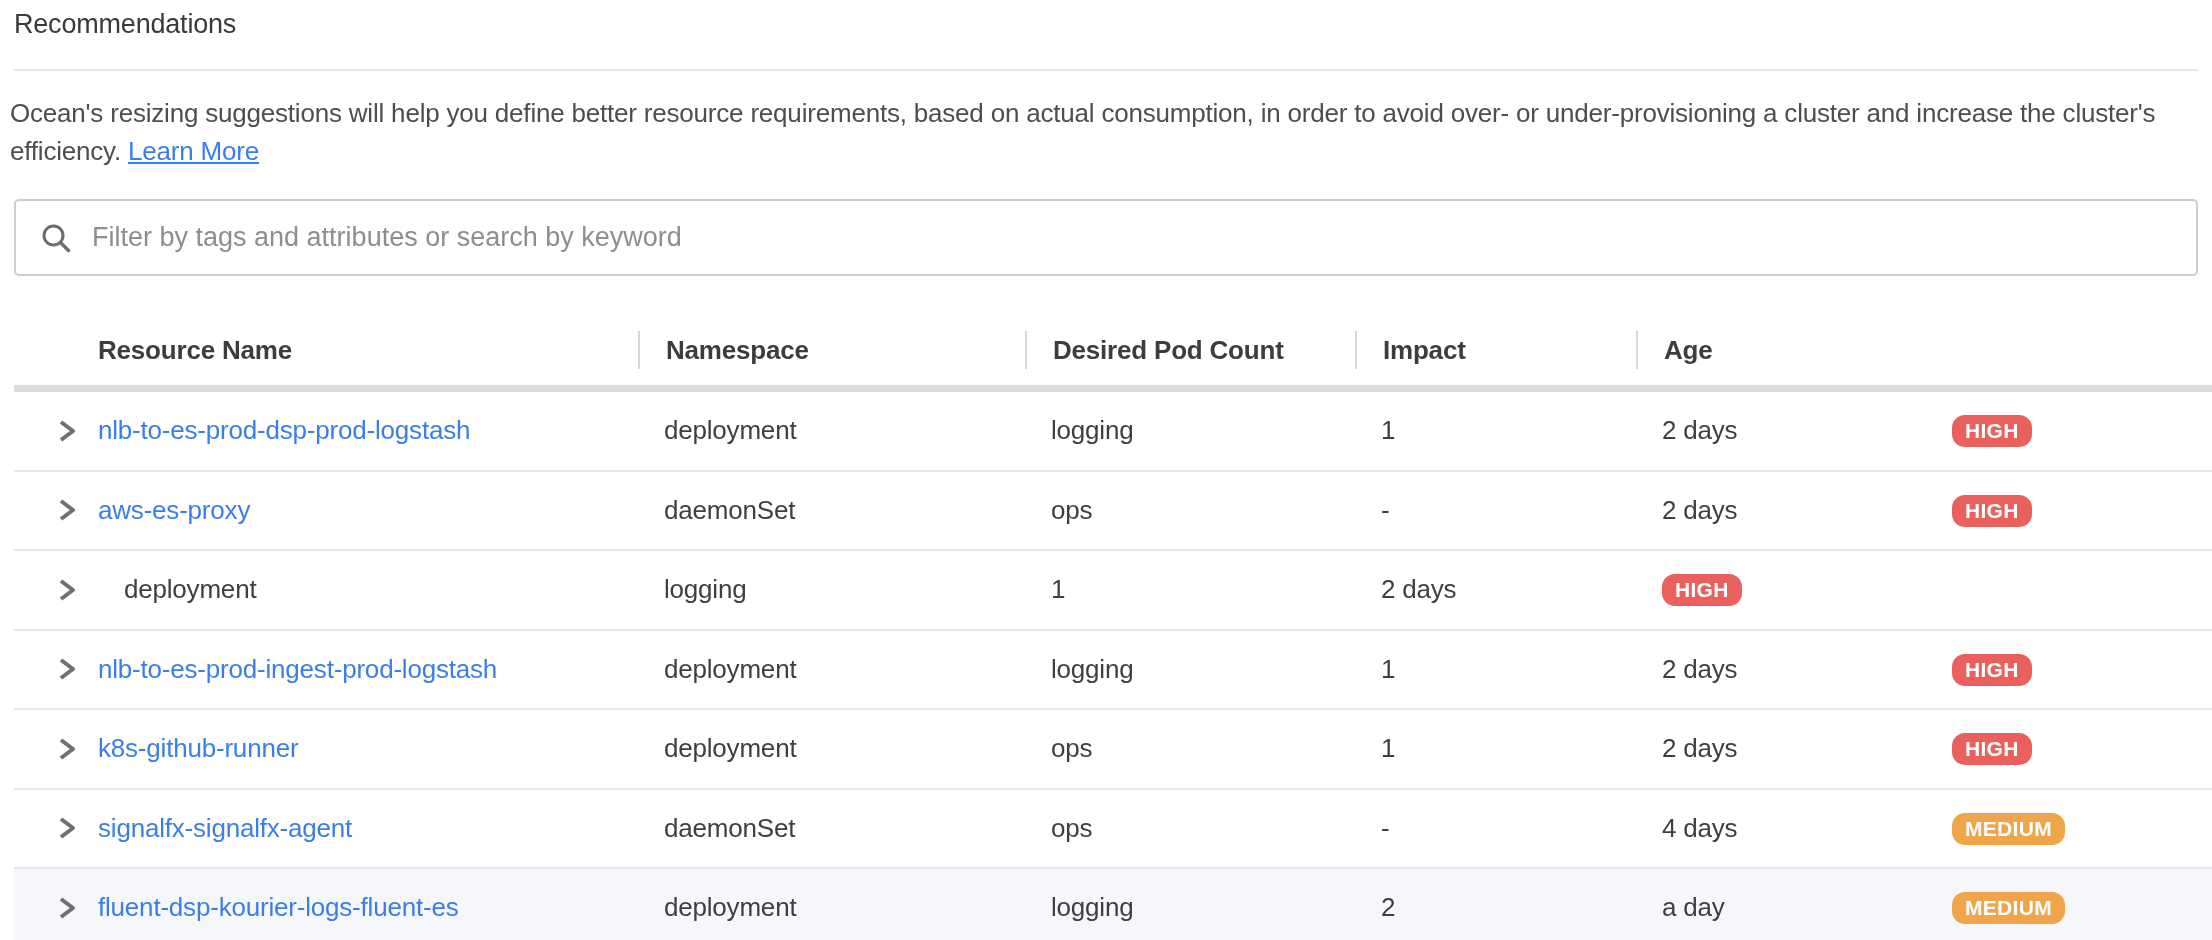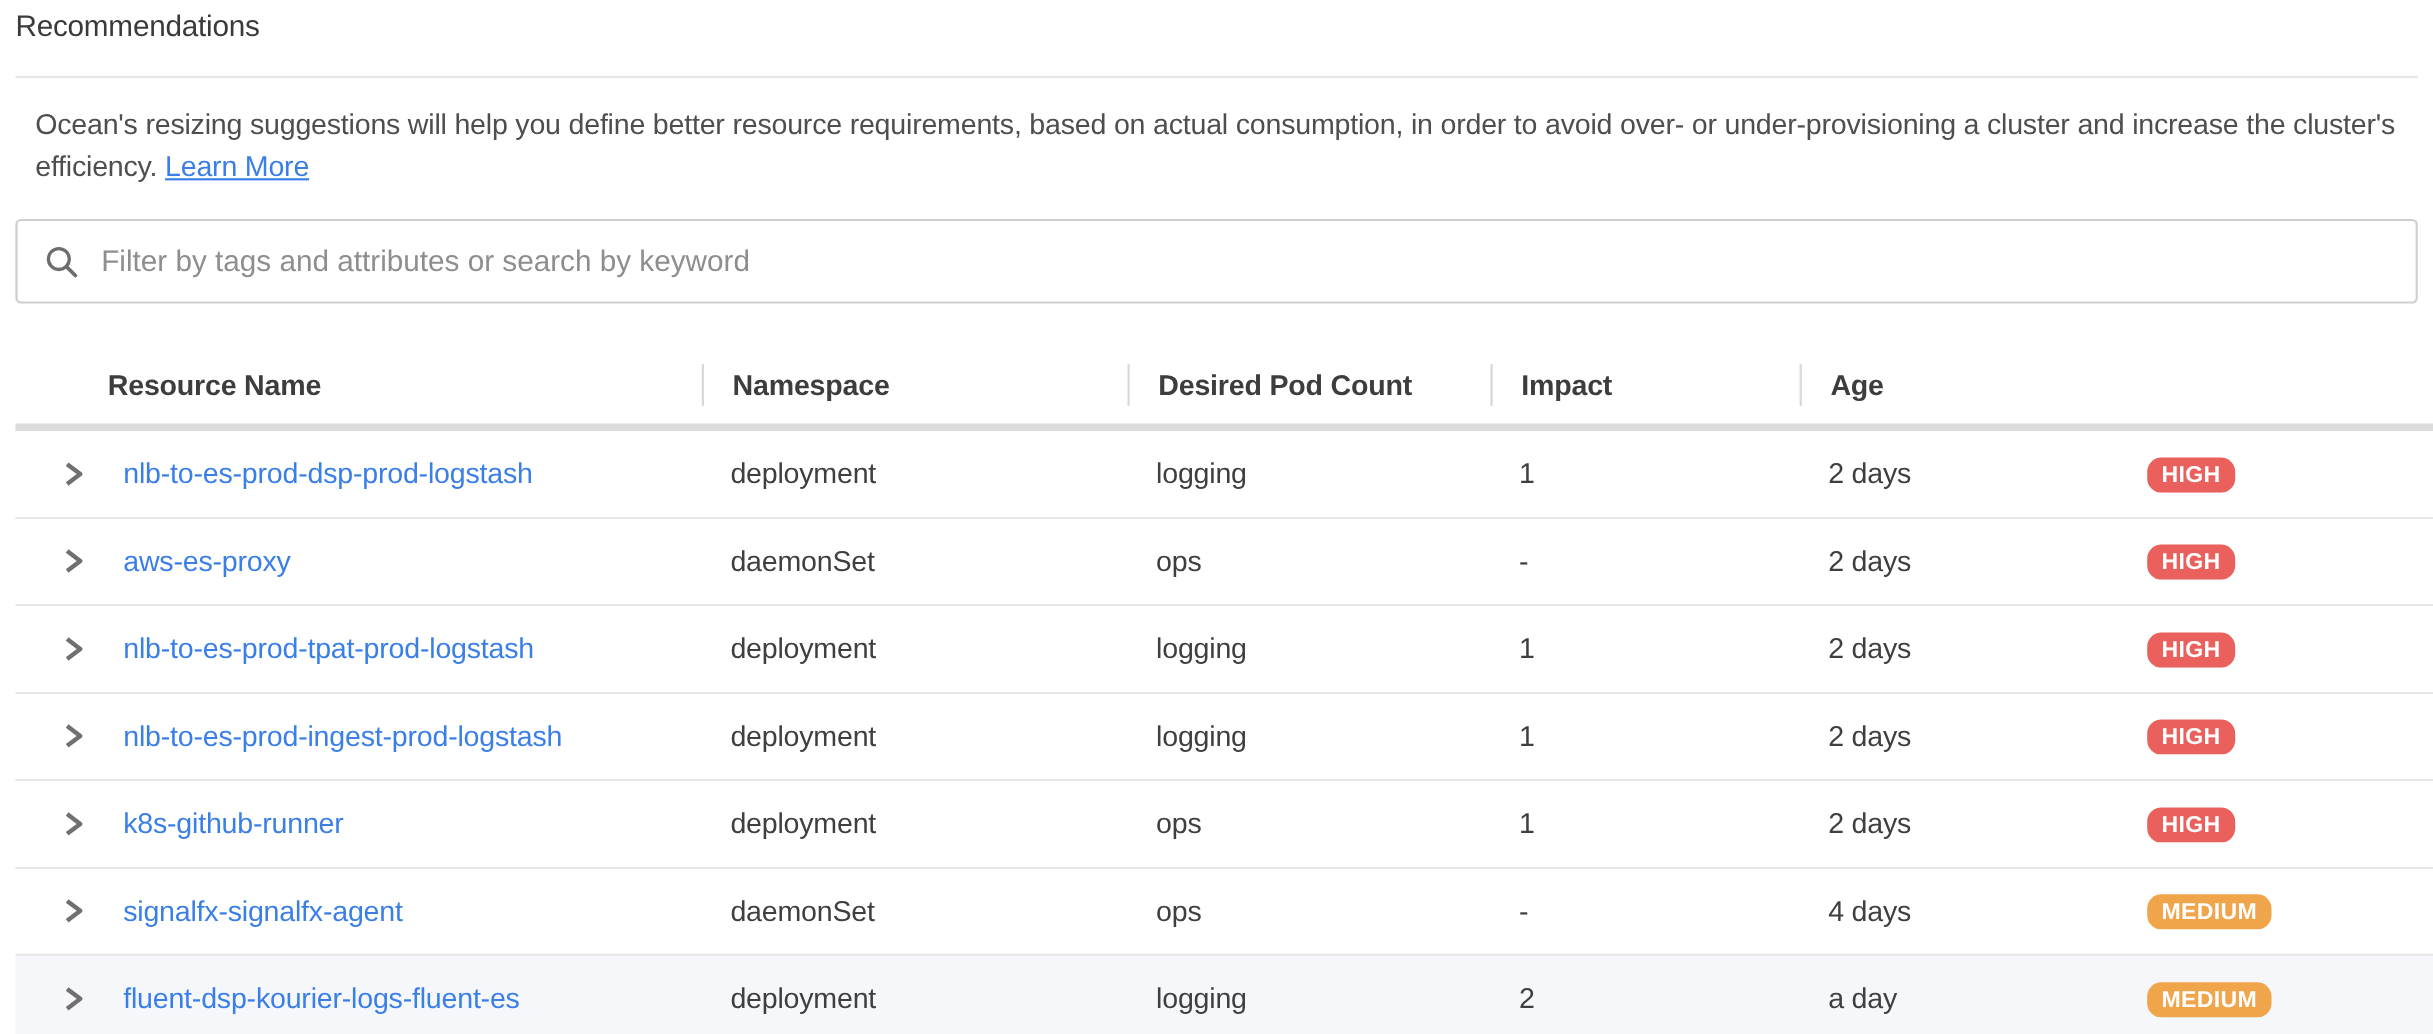--- a/index.html
+++ b/index.html
@@ -20,21 +20,21 @@
     line-height: 32px;
     font-weight: 400;
     color: #3a3a3a;
   }
   .title-rule {
     margin: 29px 14px 0 14px;
     height: 2px;
     background: #e7e7e7;
   }
   .description {
-    margin: 23px 14px 0 32px;
+    margin: 23px 14px 0 10px;
     max-width: 2184px;
     font-size: 26px;
     line-height: 38px;
     color: #4e4e4e;
   }
   .learn-more {
     color: var(--link, #3a7fe8);
     text-decoration: underline;
     cursor: pointer;
   }
@@ -91,21 +91,21 @@
     background: #fff;
   }
   .row-highlight { background: var(--row-highlight, #f5f7fb); }
   .cell { padding-left: 26px; overflow: hidden; white-space: nowrap; }
   .expand-cell {
     padding-left: 40px;
     display: flex;
     align-items: center;
     cursor: pointer;
   }
-  .name-cell { padding-left: 0; margin-left: 14px; }
+  .name-cell { padding-left: 0; }
   .name-link {
     color: var(--link, #3a7fe8);
     text-decoration: none;
     cursor: pointer;
   }
   .badge {
     display: inline-block;
     font-size: 21px;
     font-weight: 700;
     color: #ffffff;
@@ -192,23 +192,20 @@
     <div class="cell">
       <span class="badge impact-high">HIGH</span>
     </div>
   </div>
         <div class="row">
     <div class="cell expand-cell">
       <svg width="26" height="30" viewBox="0 0 26 30">
         <polyline points="7,6 19,15 7,24" fill="none" stroke="#707070" stroke-width="4" stroke-linejoin="round"></polyline>
       </svg>
     </div>
-    <div class="cell name-cell">
-      <a class="name-link" href="#">nlb-to-es-prod-tpat-prod-logstash</a>
-    </div>
     <div class="cell">deployment</div>
     <div class="cell">logging</div>
     <div class="cell">1</div>
     <div class="cell">2 days</div>
     <div class="cell">
       <span class="badge impact-high">HIGH</span>
     </div>
   </div>
         <div class="row">
     <div class="cell expand-cell">

